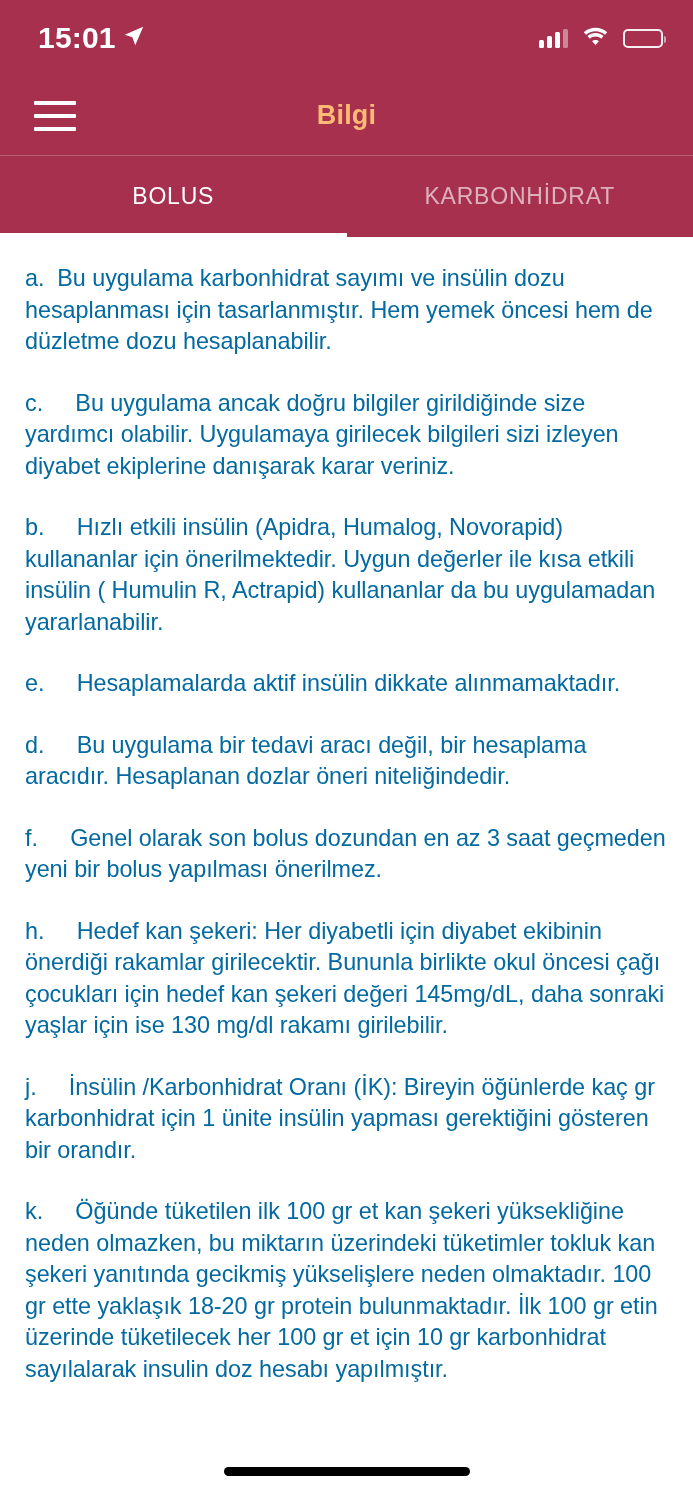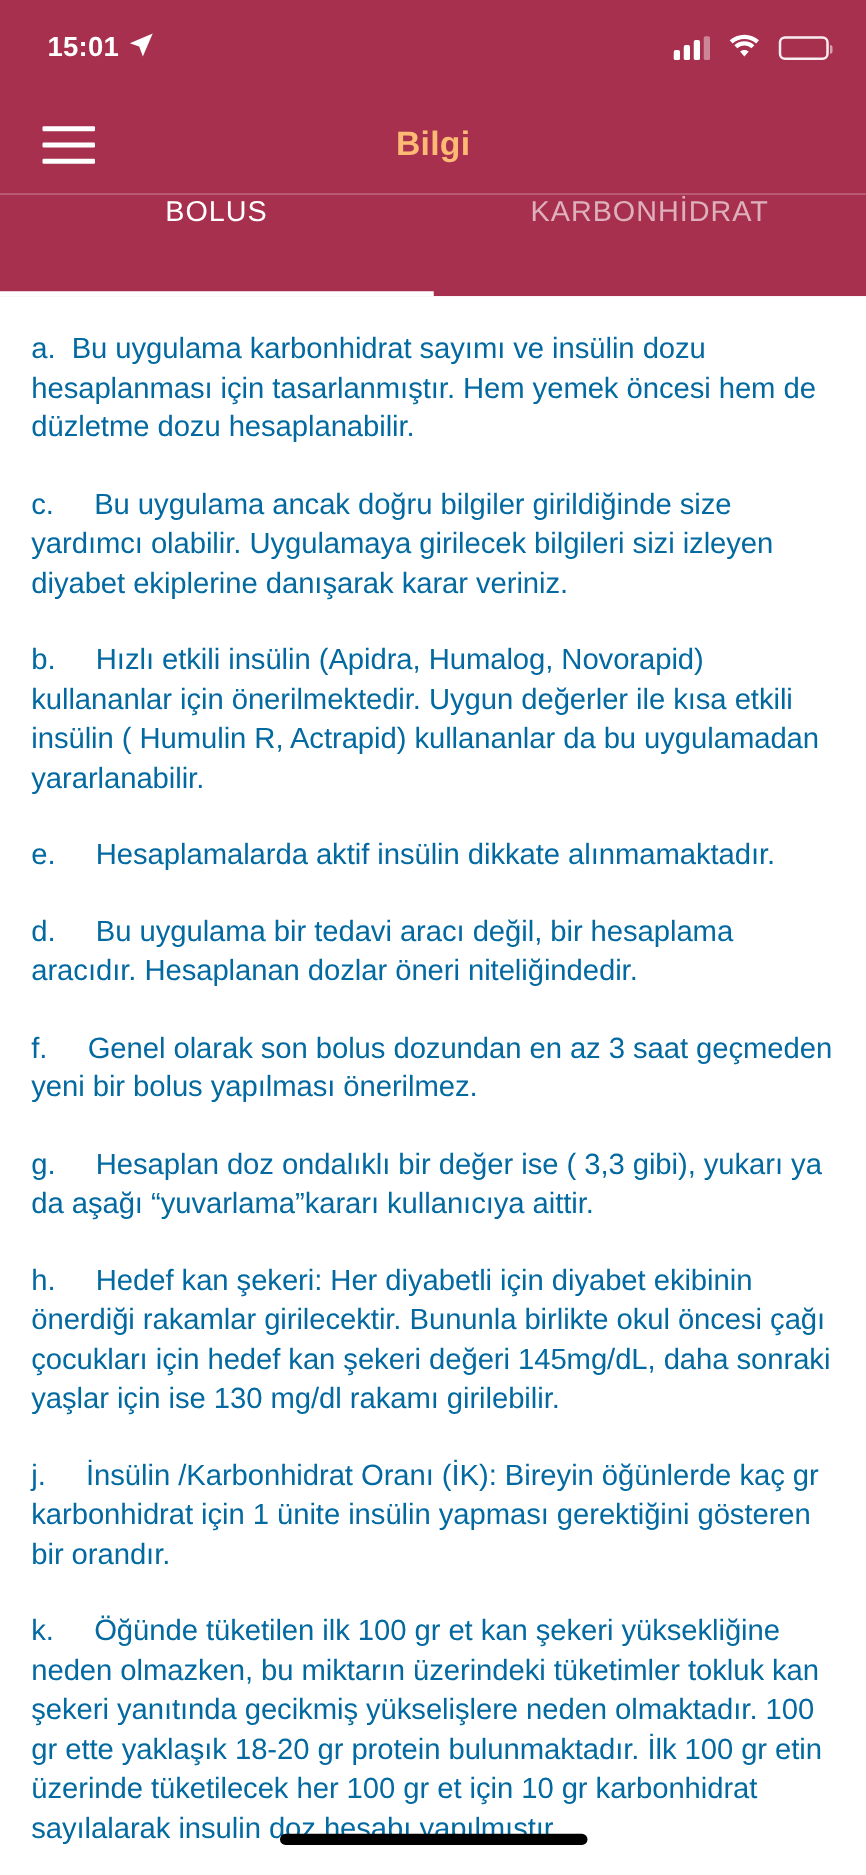--- a/index.html
+++ b/index.html
@@ -28,21 +28,21 @@
     padding:0 30px 0 38px;
     flex:0 0 auto;
   }
   .status-left {
     display:flex;
     align-items:center;
     gap:7px;
   }
   .clock {
     color:#ffffff;
-    font-size:22px;
+    font-size:30px;
     font-weight:600;
     letter-spacing:0.2px;
     line-height:1;
   }
   .loc-arrow { display:block; }
   .status-right {
     display:flex;
     align-items:center;
     gap:14px;
   }
@@ -125,21 +125,21 @@
     height:82px;
     background:#a7304f;
     border-top:1px solid rgba(255,255,255,0.22);
     display:flex;
     flex:0 0 auto;
   }
   .tab {
     flex:1 1 50%;
     position:relative;
     display:flex;
-    align-items:flex-start;
+    align-items:center;
     justify-content:center;
     cursor:pointer;
   }
   .tab .tab-label {
     font-size:23px;
     letter-spacing:0.8px;
     color:rgba(255,255,255,0.62);
   }
   .tab.active .tab-label { color:#ffffff; }
   .tab.active:after {
@@ -233,21 +233,20 @@
     </div>
   </div>
 
   <div class="content">
     <p class="para">a.  Bu uygulama karbonhidrat sayımı ve insülin dozu hesaplanması için tasarlanmıştır. Hem yemek öncesi hem de düzletme dozu hesaplanabilir.</p>
     <p class="para">c.     Bu uygulama ancak doğru bilgiler girildiğinde size yardımcı olabilir. Uygulamaya girilecek bilgileri sizi izleyen diyabet ekiplerine danışarak karar veriniz.</p>
     <p class="para">b.     Hızlı etkili insülin (Apidra, Humalog, Novorapid) kullananlar için önerilmektedir. Uygun değerler ile kısa etkili insülin ( Humulin R, Actrapid) kullananlar da bu uygulamadan yararlanabilir.</p>
     <p class="para">e.     Hesaplamalarda aktif insülin dikkate alınmamaktadır.</p>
     <p class="para">d.     Bu uygulama bir tedavi aracı değil, bir hesaplama aracıdır. Hesaplanan dozlar öneri niteliğindedir.</p>
     <p class="para">f.     Genel olarak son bolus dozundan en az 3 saat geçmeden yeni bir bolus yapılması önerilmez.</p>
-    <p class="para">g.     Hesaplan doz ondalıklı bir değer ise ( 3,3 gibi), yukarı ya da aşağı “yuvarlama”kararı kullanıcıya aittir.</p>
     <p class="para">h.     Hedef kan şekeri: Her diyabetli için diyabet ekibinin önerdiği rakamlar girilecektir. Bununla birlikte okul öncesi çağı çocukları için hedef kan şekeri değeri 145mg/dL, daha sonraki yaşlar için ise 130 mg/dl rakamı girilebilir.</p>
     <p class="para">j.     İnsülin /Karbonhidrat Oranı (İK): Bireyin öğünlerde kaç gr karbonhidrat için 1 ünite insülin yapması gerektiğini gösteren bir orandır.</p>
     <p class="para">k.     Öğünde tüketilen ilk 100 gr et kan şekeri yüksekliğine neden olmazken, bu miktarın üzerindeki tüketimler tokluk kan şekeri yanıtında gecikmiş yükselişlere neden olmaktadır. 100 gr ette yaklaşık 18-20 gr protein bulunmaktadır. İlk 100 gr etin üzerinde tüketilecek her 100 gr et için 10 gr karbonhidrat sayılalarak insulin doz hesabı yapılmıştır.</p>
 
   </div>
 
   <div class="home-indicator"></div>
 
 </div>
 

